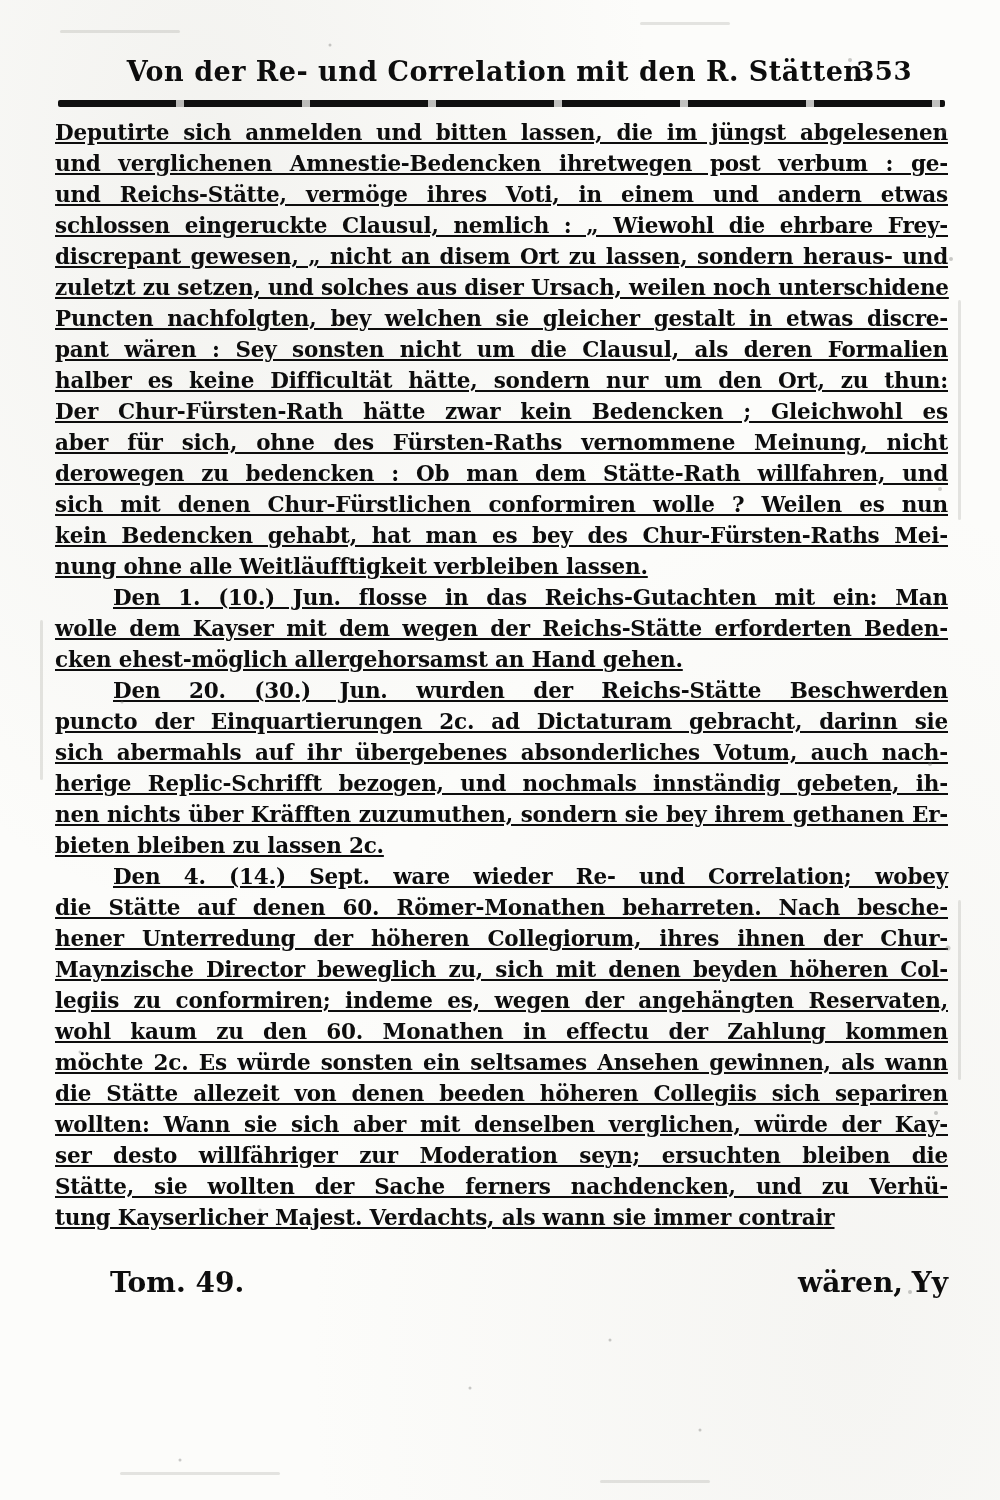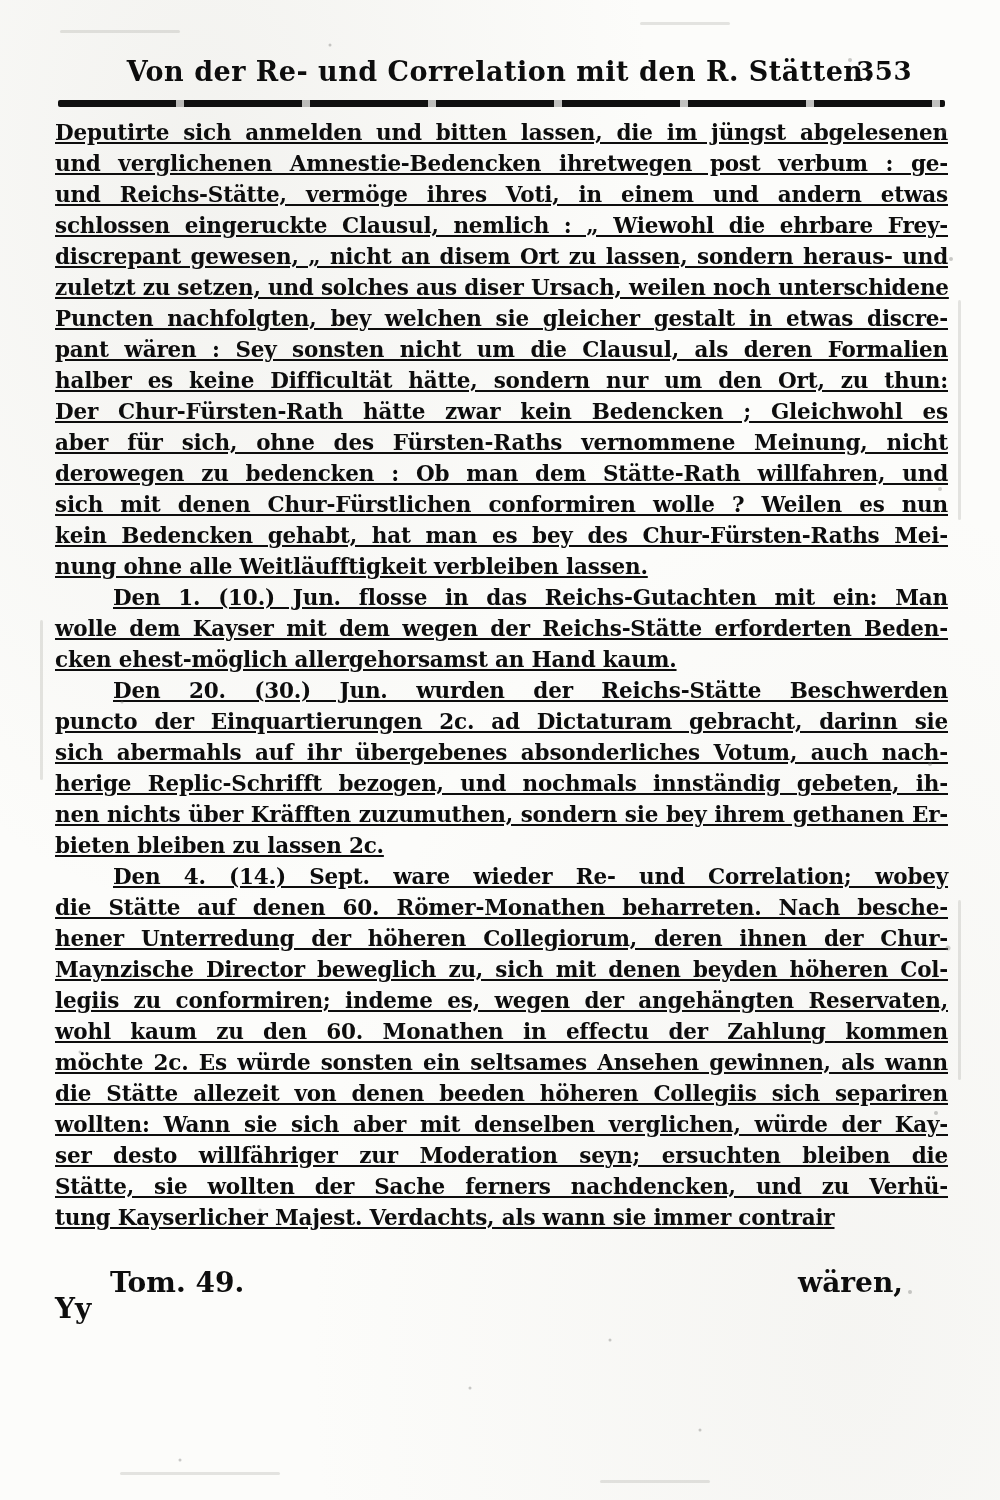--- a/index.html
+++ b/index.html
@@ -64,21 +64,21 @@
   .ln.indent { padding-left: 58px; }
   .ln.end { text-align-last: left; }
   .footer {
     position: absolute;
     left: 55px; right: 52px; top: 1266px;
     height: 34px;
     font-size: 28px;
     font-weight: bold;
   }
   .footer .volume   { position: absolute; left: 55px; }
-  .footer .sig      { position: absolute; left: 0; right: 0; text-align: left; margin-top: 26px; }
+  .footer .sig      { position: absolute; left: 0; right: 0; text-align: right; }
   .footer .catch    { position: absolute; right: 45px; }
   .noise {
     position: absolute; left: 0; top: 0;
     pointer-events: none;
   }
 </style>
 </head>
 <body>
 
 <div class="page">
@@ -101,30 +101,30 @@
     <div class="ln">pant wären : Sey sonsten nicht um die Clausul, als deren Formalien</div>
     <div class="ln">halber es keine Difficultät hätte, sondern nur um den Ort, zu thun:</div>
     <div class="ln">Der Chur-Fürsten-Rath hätte zwar kein Bedencken ; Gleichwohl es</div>
     <div class="ln">aber für sich, ohne des Fürsten-Raths vernommene Meinung, nicht</div>
     <div class="ln">derowegen zu bedencken : Ob man dem Stätte-Rath willfahren, und</div>
     <div class="ln">sich mit denen Chur-Fürstlichen conformiren wolle ? Weilen es nun</div>
     <div class="ln">kein Bedencken gehabt, hat man es bey des Chur-Fürsten-Raths Mei-</div>
     <div class="ln end">nung ohne alle Weitläufftigkeit verbleiben lassen.</div>
     <div class="ln indent">Den 1. (10.) Jun. flosse in das Reichs-Gutachten mit ein: Man</div>
     <div class="ln">wolle dem Kayser mit dem wegen der Reichs-Stätte erforderten Beden-</div>
-    <div class="ln end">cken ehest-möglich allergehorsamst an Hand kaum.</div>
+    <div class="ln end">cken ehest-möglich allergehorsamst an Hand gehen.</div>
     <div class="ln indent">Den 20. (30.) Jun. wurden der Reichs-Stätte Beschwerden</div>
     <div class="ln">puncto der Einquartierungen 2c. ad Dictaturam gebracht, darinn sie</div>
     <div class="ln">sich abermahls auf ihr übergebenes absonderliches Votum, auch nach-</div>
     <div class="ln">herige Replic-Schrifft bezogen, und nochmals innständig gebeten, ih-</div>
     <div class="ln">nen nichts über Kräfften zuzumuthen, sondern sie bey ihrem gethanen Er-</div>
     <div class="ln end">bieten bleiben zu lassen 2c.</div>
     <div class="ln indent">Den 4. (14.) Sept. ware wieder Re- und Correlation; wobey</div>
     <div class="ln">die Stätte auf denen 60. Römer-Monathen beharreten.   Nach besche-</div>
-    <div class="ln">hener Unterredung der höheren Collegiorum, deren ihnen der Chur-</div>
+    <div class="ln">hener Unterredung der höheren Collegiorum, ihres ihnen der Chur-</div>
     <div class="ln">Maynzische Director beweglich zu, sich mit denen beyden höheren Col-</div>
     <div class="ln">legiis zu conformiren; indeme es, wegen der angehängten Reservaten,</div>
     <div class="ln">wohl kaum zu den 60. Monathen in effectu der Zahlung kommen</div>
     <div class="ln">möchte 2c. Es würde sonsten ein seltsames Ansehen gewinnen, als wann</div>
     <div class="ln">die Stätte allezeit von denen beeden höheren Collegiis sich separiren</div>
     <div class="ln">wollten: Wann sie sich aber mit denselben verglichen, würde der Kay-</div>
     <div class="ln">ser desto willfähriger zur Moderation seyn; ersuchten bleiben die</div>
     <div class="ln">Stätte, sie wollten der Sache ferners nachdencken, und zu Verhü-</div>
     <div class="ln end">tung Kayserlicher Majest. Verdachts, als wann sie immer contrair</div>
   </div>

